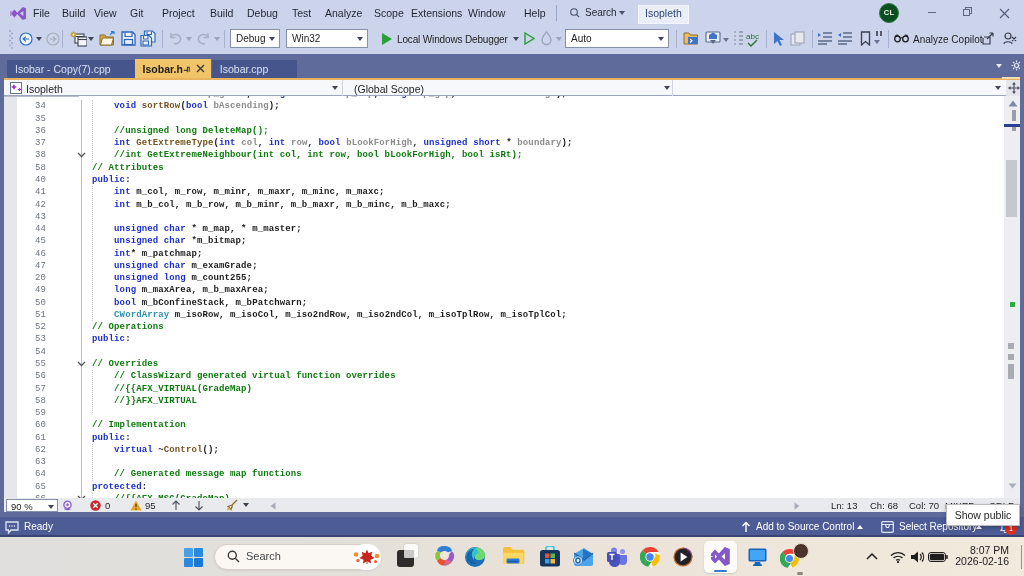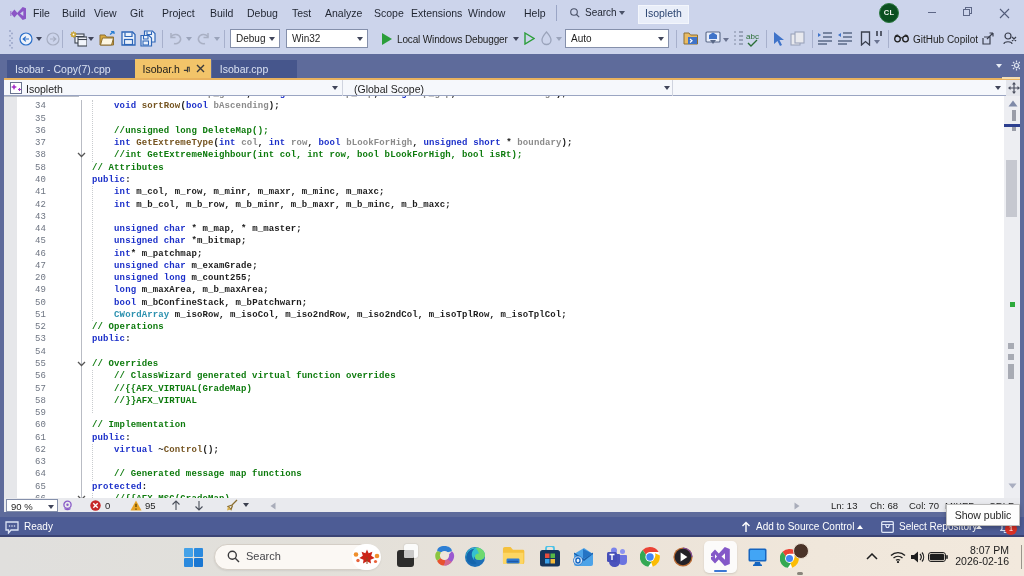--- a/index.html
+++ b/index.html
@@ -10,21 +10,21 @@
 #vslogo {position:absolute;left:10px;top:5px}
 
 #toolbar {position:absolute;left:0;top:26px;width:1024px;height:28px;background:#ccd4eb}
 .combo {position:absolute;background:#fff;border:1px solid #8590ab;font-size:10px;color:#1e1e1e}
 .combo .tx {position:absolute;left:5px;top:3px}
 .carr {position:absolute;width:0;height:0;border-left:3.5px solid transparent;border-right:3.5px solid transparent;border-top:4px solid #40455a}
 .tsep {position:absolute;top:31px;width:1px;height:16px;background:#a7b0cc}
 
 #tabwell {position:absolute;left:0;top:54px;width:1024px;height:24px;background:#5e6b9b}
 .tab {position:absolute;top:5.5px;height:19px;font-size:10.5px;color:#d9e1f2;padding:3px 8px 0 8px}
-#tab-active {position:absolute;top:5px;height:19px;background:#f2c469;color:#1b1b1b;font-weight:normal;font-size:10.5px;padding:3.5px 8px 0 8px}
+#tab-active {position:absolute;top:5px;height:19px;background:#f2c469;color:#1b1b1b;font-weight:bold;font-size:10.5px;padding:3.5px 8px 0 8px}
 #goldline {position:absolute;left:2px;top:78px;width:1020px;height:2.2px;background:#e8b25e}
 
 #navbar {position:absolute;left:4px;top:80.2px;width:1016px;height:16.2px;background:#f6f8fc;border-bottom:1px solid #9aa5c2}
 
 #editor {position:absolute;left:4px;top:96.4px;width:1000px;height:401.6px;background:#fff;overflow:hidden}
 #gutterbg {position:absolute;left:0;top:0;width:13px;height:402px;background:#e6e7ea}
 .ln {position:absolute;left:0;width:42px;text-align:right;font:9px "Liberation Mono",monospace;line-height:12.27px;color:#6e7582;letter-spacing:0.12px}
 .cl {position:absolute;left:88px;white-space:pre;font:bold 9px "Liberation Mono",monospace;line-height:12.27px;color:#1c1c1c;letter-spacing:0.12px}
 .b {color:#1b2fc9} .g {color:#0c7a0c} .f {color:#74531f} .p {color:#8a8a8a} .t {color:#2b91af}
 #outline-line {position:absolute;left:77px;top:4px;width:1px;height:398px;background:#b9bcc4}
@@ -228,21 +228,21 @@
  <svg class="abs" style="left:876px;top:5px" width="8" height="8" viewBox="0 0 8 8">
       <path d="M1 0 v5 M5 0 v5" stroke="#3a3f4e" stroke-width="1.6"></path>
     </svg>
  <div class="carr" style="left:874px;top:14px;border-top-color:#6a7390"></div>
  <div class="tsep" style="left:888px;top:4px;height:18px"></div>
  <svg class="abs" style="left:894px;top:6px" width="15" height="13" viewBox="0 0 15 13">
       <circle cx="3.5" cy="7" r="2.8" fill="none" stroke="#1e1e1e" stroke-width="1.3"></circle>
       <circle cx="11.5" cy="7" r="2.8" fill="none" stroke="#1e1e1e" stroke-width="1.3"></circle>
       <path d="M6.3 6.2 Q7.5 5.2 8.7 6.2 M1 4.5 Q2.5 2.5 4.5 3.5 M14 4.5 Q12.5 2.5 10.5 3.5" fill="none" stroke="#1e1e1e" stroke-width="1.1"></path>
     </svg>
- <span class="abs" style="left:913px;top:8px;font-size:10px;color:#1e1e1e">GitHub Copilot</span>
+ <span class="abs" style="left:913px;top:8px;font-size:10px;color:#1e1e1e">Analyze Copilot</span>
  <svg class="abs" style="left:982px;top:5px" width="13" height="15" viewBox="0 0 13 15">
       <path d="M2 6 h6 v7 h-7 v-6" fill="none" stroke="#3a3f4e" stroke-width="1.2"></path>
       <path d="M5 8 L11 2 M11 2 h-3.5 M11 2 v3.5" stroke="#3a3f4e" stroke-width="1.2" fill="none"></path>
     </svg>
  <svg class="abs" style="left:1003px;top:5px" width="15" height="15" viewBox="0 0 15 15">
       <circle cx="5" cy="5" r="3" fill="none" stroke="#3a3f4e" stroke-width="1.2"></circle>
       <path d="M1 13 c0-3 8-3 8 0 M9 6 l4 4 M13 6 l-4 4" stroke="#3a3f4e" stroke-width="1.2" fill="none"></path>
     </svg>
 </div>
 

